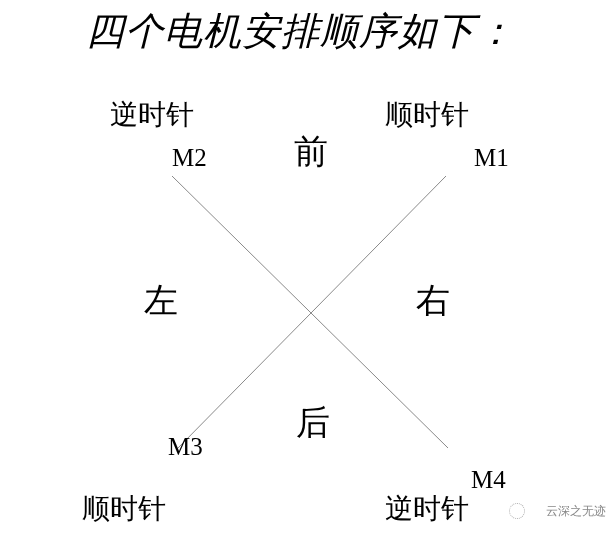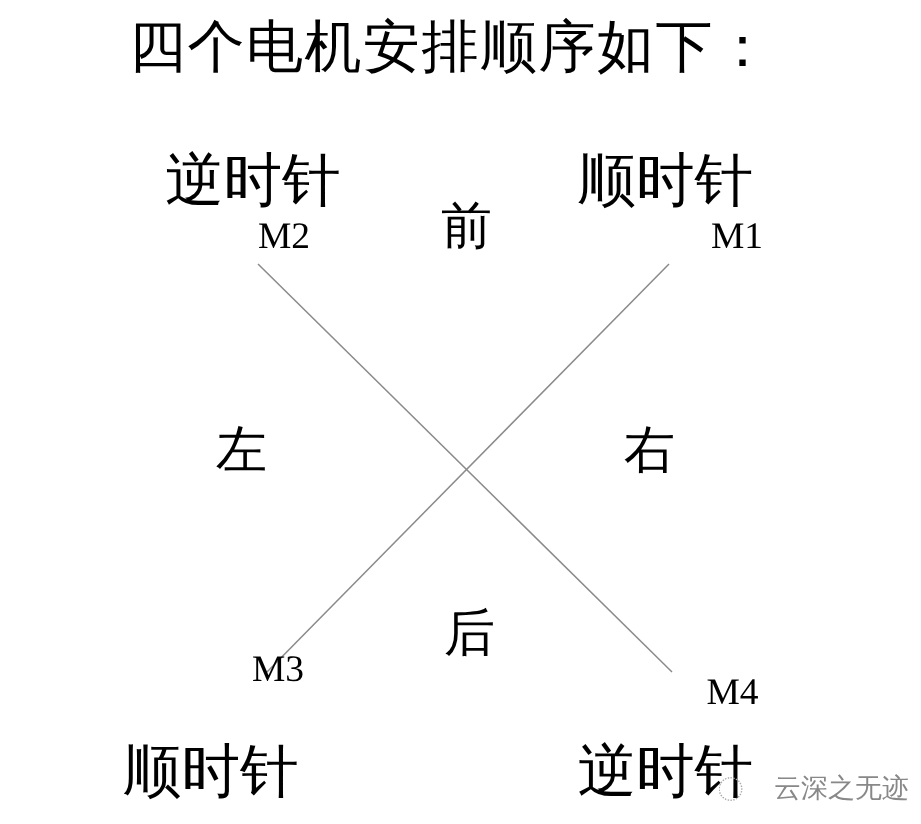--- a/index.html
+++ b/index.html
@@ -1,24 +1,24 @@
 <!DOCTYPE html>
 <html><head>
 <meta charset="utf-8">
 <style>
   html, body { margin:0; padding:0; background:#ffffff; }
   body { width:614px; height:549px; position:relative; overflow:hidden;
          font-family: "DejaVu Serif", "Liberation Serif", serif; color:#000; }
   .abs { position:absolute; white-space:nowrap; line-height:1; }
-  .title { left:86px; top:12px; font-size:38px; letter-spacing:1px; }
-  .rot { font-size:39px; }
+  .title { left:86px; top:12px; font-size:38px; letter-spacing:1px;font-style:italic; }
+  .rot { font-size:28px; }
   .mlabel { font-family: "Liberation Serif", serif; font-size:25px;margin-left:29px; }
   .dir { font-size:34px; }
   svg.lines { position:absolute; left:0; top:0; }
-  .wm { right:8px; bottom:14px; font-family:"DejaVu Sans", sans-serif; font-size:18px; color:#888; display:flex; align-items:center; gap:21px; }
+  .wm { right:8px; bottom:30px; font-family:"DejaVu Sans", sans-serif; font-size:12px; color:#888; display:flex; align-items:center; gap:21px; }
   .wm-icon { width:14px; height:14px; border:1px dotted #aaa; border-radius:50%; display:inline-block; }
 </style>
 </head>
 <body>
 
 <div class="abs title">四个电机安排顺序如下：</div>
 
 <div class="abs rot" style="left:110px; top:101px;">逆时针</div>
 <div class="abs rot" style="left:385px; top:101px;">顺时针</div>
 
@@ -29,21 +29,21 @@
 <div class="abs dir" style="left:144px; top:283px;">左</div>
 <div class="abs dir" style="left:416px; top:283px;">右</div>
 <div class="abs dir" style="left:296px; top:405px;">后</div>
 
 <svg class="lines" width="614" height="549">
   <line x1="172" y1="176" x2="448" y2="448" stroke="#8a8a8a" stroke-width="1"></line>
   <line x1="446" y1="176" x2="178" y2="448" stroke="#8a8a8a" stroke-width="1"></line>
 </svg>
 
 <div class="abs mlabel" style="left:139px; top:434px;">M3</div>
-<div class="abs mlabel" style="left:442px; top:449px;">M4</div>
+<div class="abs mlabel" style="left:442px; top:467px;">M4</div>
 
 <div class="abs rot" style="left:82px; top:495px;">顺时针</div>
 <div class="abs rot" style="left:385px; top:495px;">逆时针</div>
 
 <div class="abs wm">
   <span class="wm-icon"></span>
   <span>云深之无迹</span>
 </div>
 
 </body></html>

